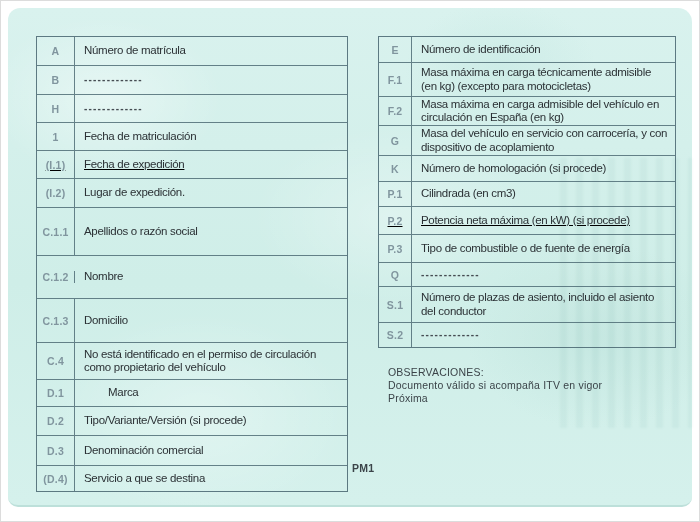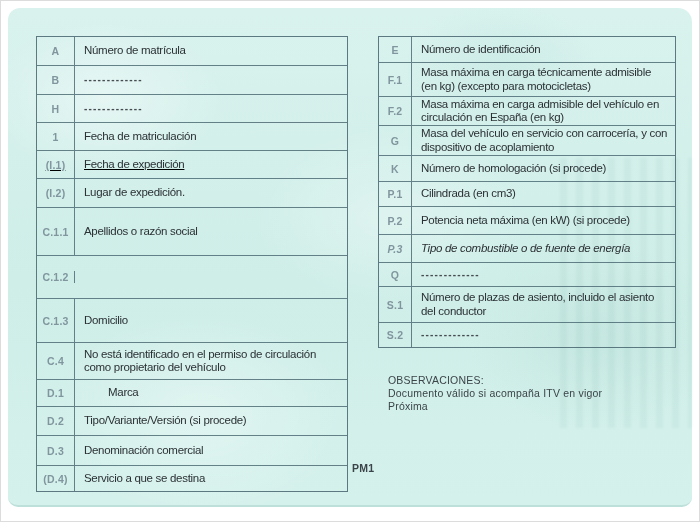--- a/index.html
+++ b/index.html
@@ -50,21 +50,21 @@
   .desc{
     flex:1 1 auto;display:flex;align-items:center;
     padding:1px 6px 1px 9px;
     color:#2b3135;font-size:11.5px;line-height:13.5px;letter-spacing:-0.3px;
     box-sizing:border-box;
   }
   .desc.dash{
     color:#454c52;font-size:10px;font-weight:700;letter-spacing:1.2px;
   }
   .obs{
-    position:absolute;left:380px;top:366px;
+    position:absolute;left:380px;top:358px;
     color:#3b4449;font-size:10.5px;line-height:13px;letter-spacing:.2px;
   }
   .obs .obs-title{margin-bottom:0px;}
   .pm1{
     position:absolute;left:344px;top:454px;
     color:#3b4449;font-size:10.5px;font-weight:700;letter-spacing:.3px;
   }
 </style>
 </head>
 <body>
@@ -96,20 +96,21 @@
       <div class="row" style="height: 29px;">
         <div class="code">(I.2)</div>
         <div class="desc">Lugar de expedición.</div>
       </div>
       <div class="row" style="height: 48px;">
         <div class="code">C.1.1</div>
         <div class="desc">Apellidos o razón social</div>
       </div>
       <div class="row" style="height: 43px; align-items: center;">
         <div class="code">C.1.2</div>
+        <div class="desc">Nombre</div>
       </div>
       <div class="row" style="height: 44px;">
         <div class="code">C.1.3</div>
         <div class="desc">Domicilio</div>
       </div>
       <div class="row" style="height: 37px;">
         <div class="code">C.4</div>
         <div class="desc">No está identificado en el permiso de circulación como propietario del vehículo</div>
       </div>
       <div class="row" style="height: 27px; gap: 24px;">
@@ -147,25 +148,25 @@
         <div class="desc">Masa del vehículo en servicio con carrocería, y con dispositivo de acoplamiento</div>
       </div>
       <div class="row" style="height: 26px;">
         <div class="code">K</div>
         <div class="desc">Número de homologación (si procede)</div>
       </div>
       <div class="row" style="height: 25px;">
         <div class="code">P.1</div>
         <div class="desc">Cilindrada (en cm3)</div>
       </div>
-      <div class="row" style="height: 28px;">
+      <div class="row" style="height: 28px; text-decoration: underline;">
         <div class="code">P.2</div>
         <div class="desc">Potencia neta máxima (en kW) (si procede)</div>
       </div>
-      <div class="row" style="height: 28px; font-style: italic;">
+      <div class="row" style="height: 28px;">
         <div class="code">P.3</div>
         <div class="desc">Tipo de combustible o de fuente de energía</div>
       </div>
       <div class="row" style="height: 24px;">
         <div class="code">Q</div>
         <div class="desc dash">-------------</div>
       </div>
       <div class="row" style="height: 36px;">
         <div class="code">S.1</div>
         <div class="desc">Número de plazas de asiento, incluido el asiento del conductor</div>

